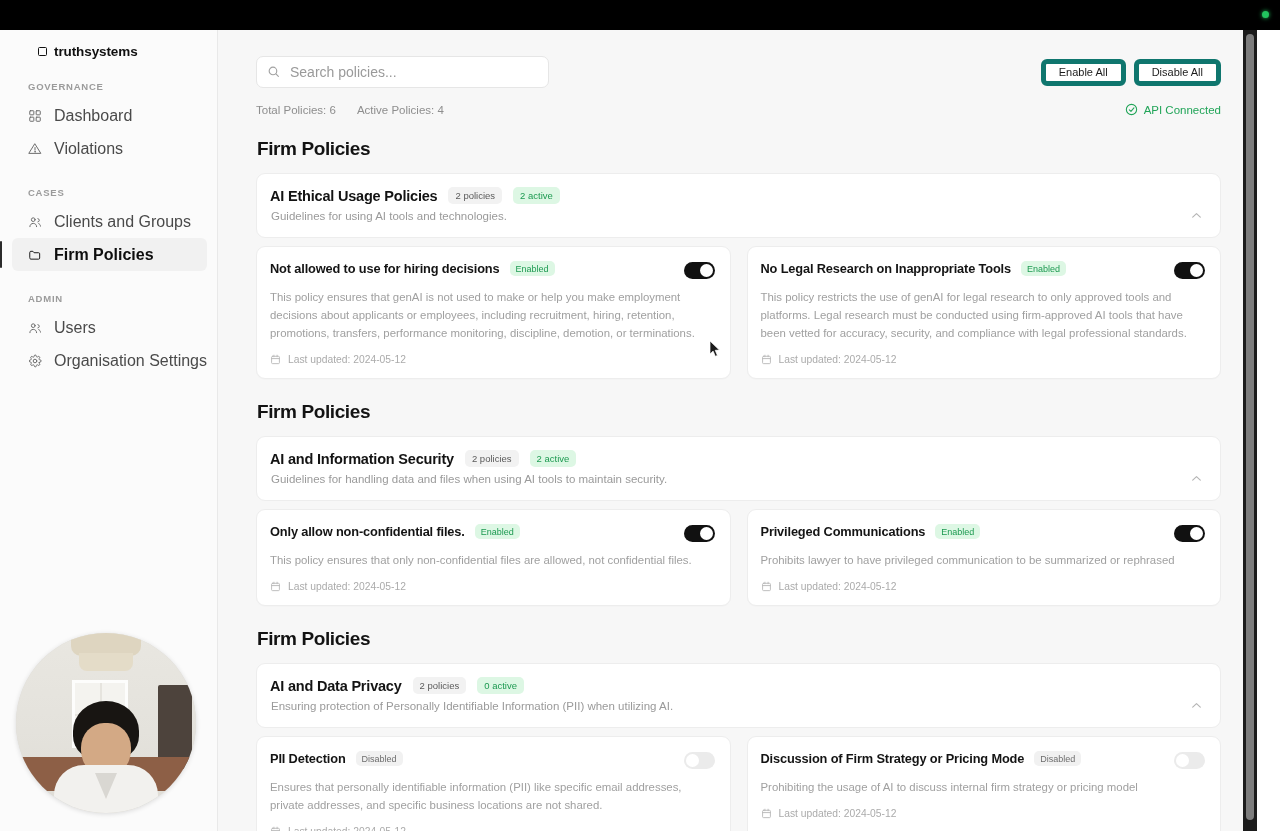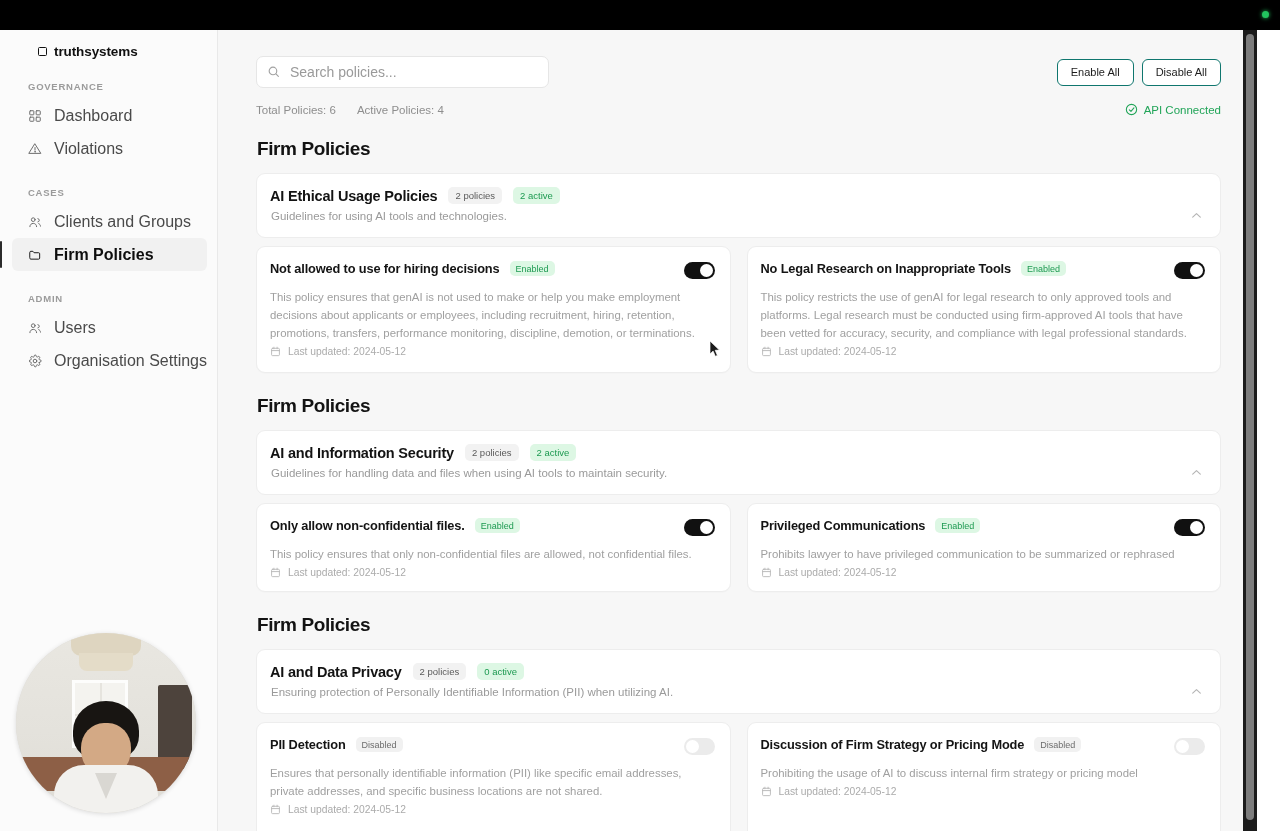--- a/index.html
+++ b/index.html
@@ -123,21 +123,21 @@
     outline: none;
   }
   #search-input::placeholder { color: #9a9a9a; }
   #search-icon {
     position: absolute; left: 11px; top: 9px;
     width: 13px; height: 13px; color: #a2a2a2;
   }
   .tb-btns { display: flex; gap: 8px; }
   .tb-btn {
     height: 27px; padding: 0 13px;
-    background: #ffffff; border: 1px solid #0f766e; border-radius: 6px;
+    background: #ffffff; border: 5px solid #0f766e; border-radius: 6px;
     font-family: inherit; font-size: 11px; color: #1c1c1c;
     cursor: pointer;
   }
 
   #statusline {
     display: flex; align-items: center; justify-content: space-between;
     padding: 15px 36px 0 38px;
   }
   .stat-left { display: flex; gap: 21px; font-size: 11.5px; color: #8e8e8e; justify-content: center; }
   .stat-right { display: flex; align-items: center; gap: 6px; font-size: 11.5px; }
@@ -201,21 +201,21 @@
   }
   .toggle.off { background: #ebebeb; }
   .toggle.off .knob { left: 2px; background: #ffffff; }
 
   .card-desc {
     margin-top: 9px; font-size: 11.4px; line-height: 1.58; color: #a0a0a0;
     max-width: 432px;
   }
   .card-foot {
     display: flex; align-items: center; gap: 7px;
-    margin-top: 4px; font-size: 10.3px; color: #ababab;
+    margin-top: 12px; font-size: 10.3px; color: #ababab;
   }
   .cal-ico { width: 11px; height: 11px; color: #b8b8b8; flex: none; }
 
   #cursor {
     position: absolute; left: 710px; top: 311px;
     width: 11px; height: 16px; pointer-events: none;
   }
 </style>
 </head>
 <body>

